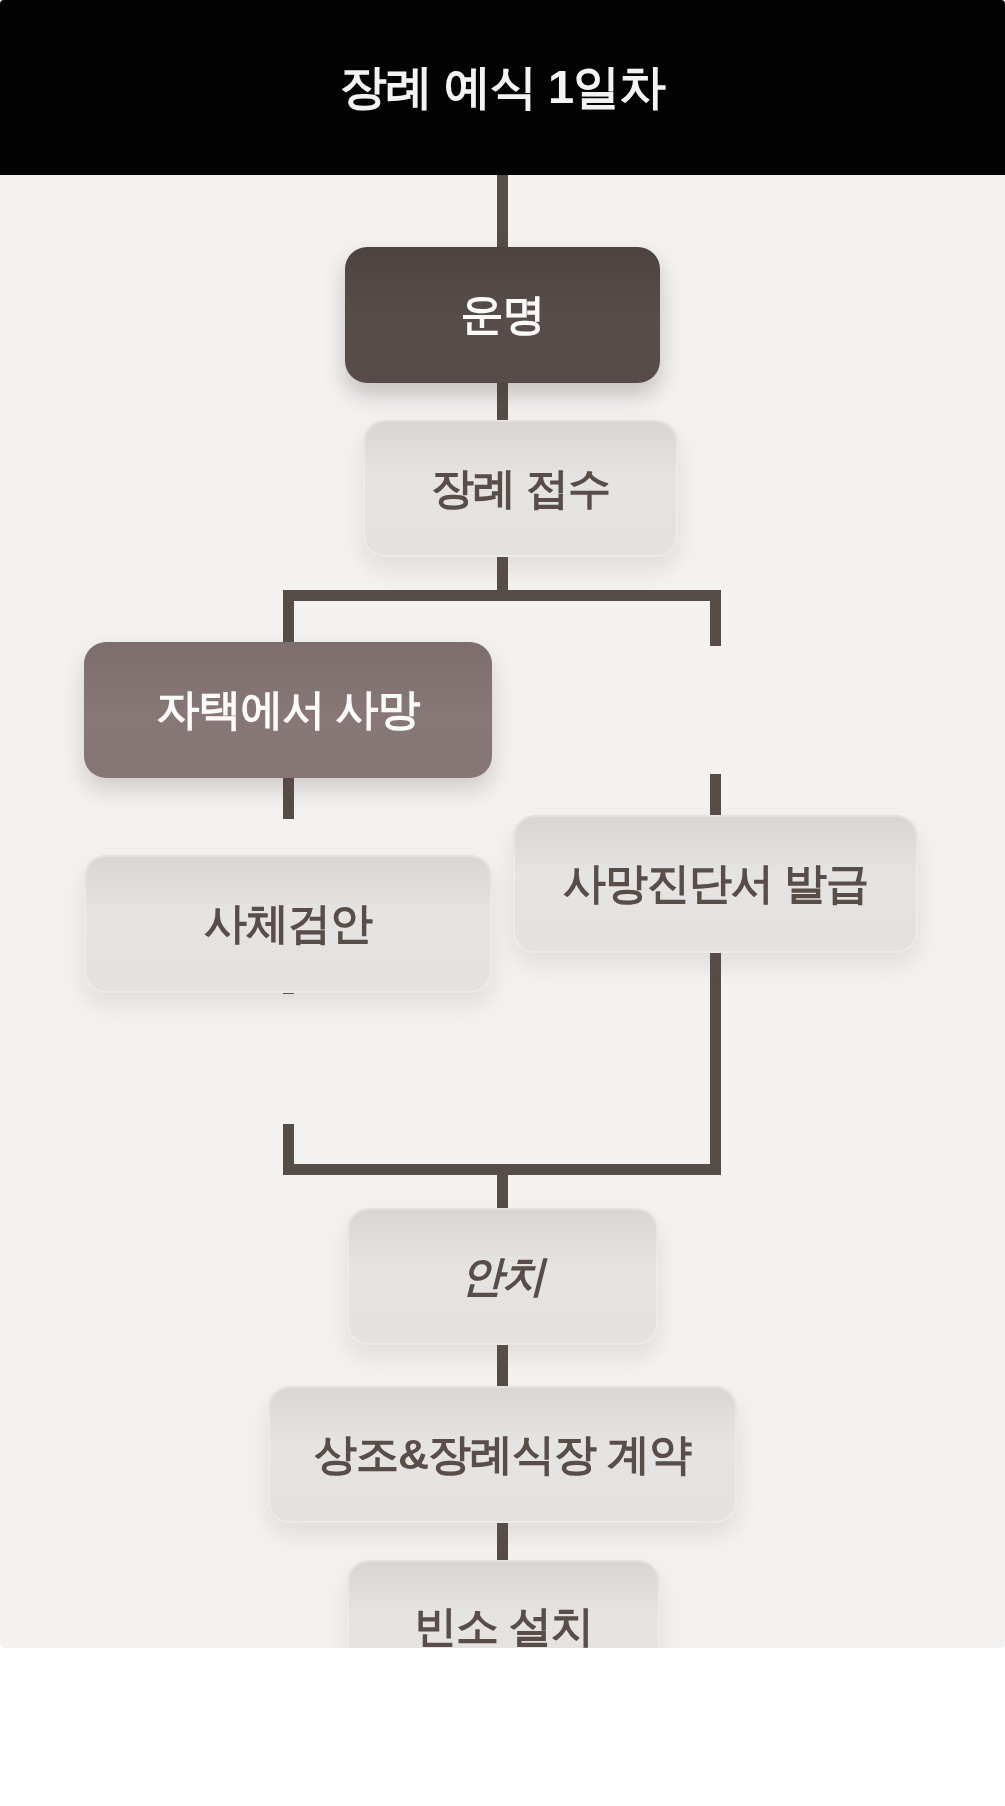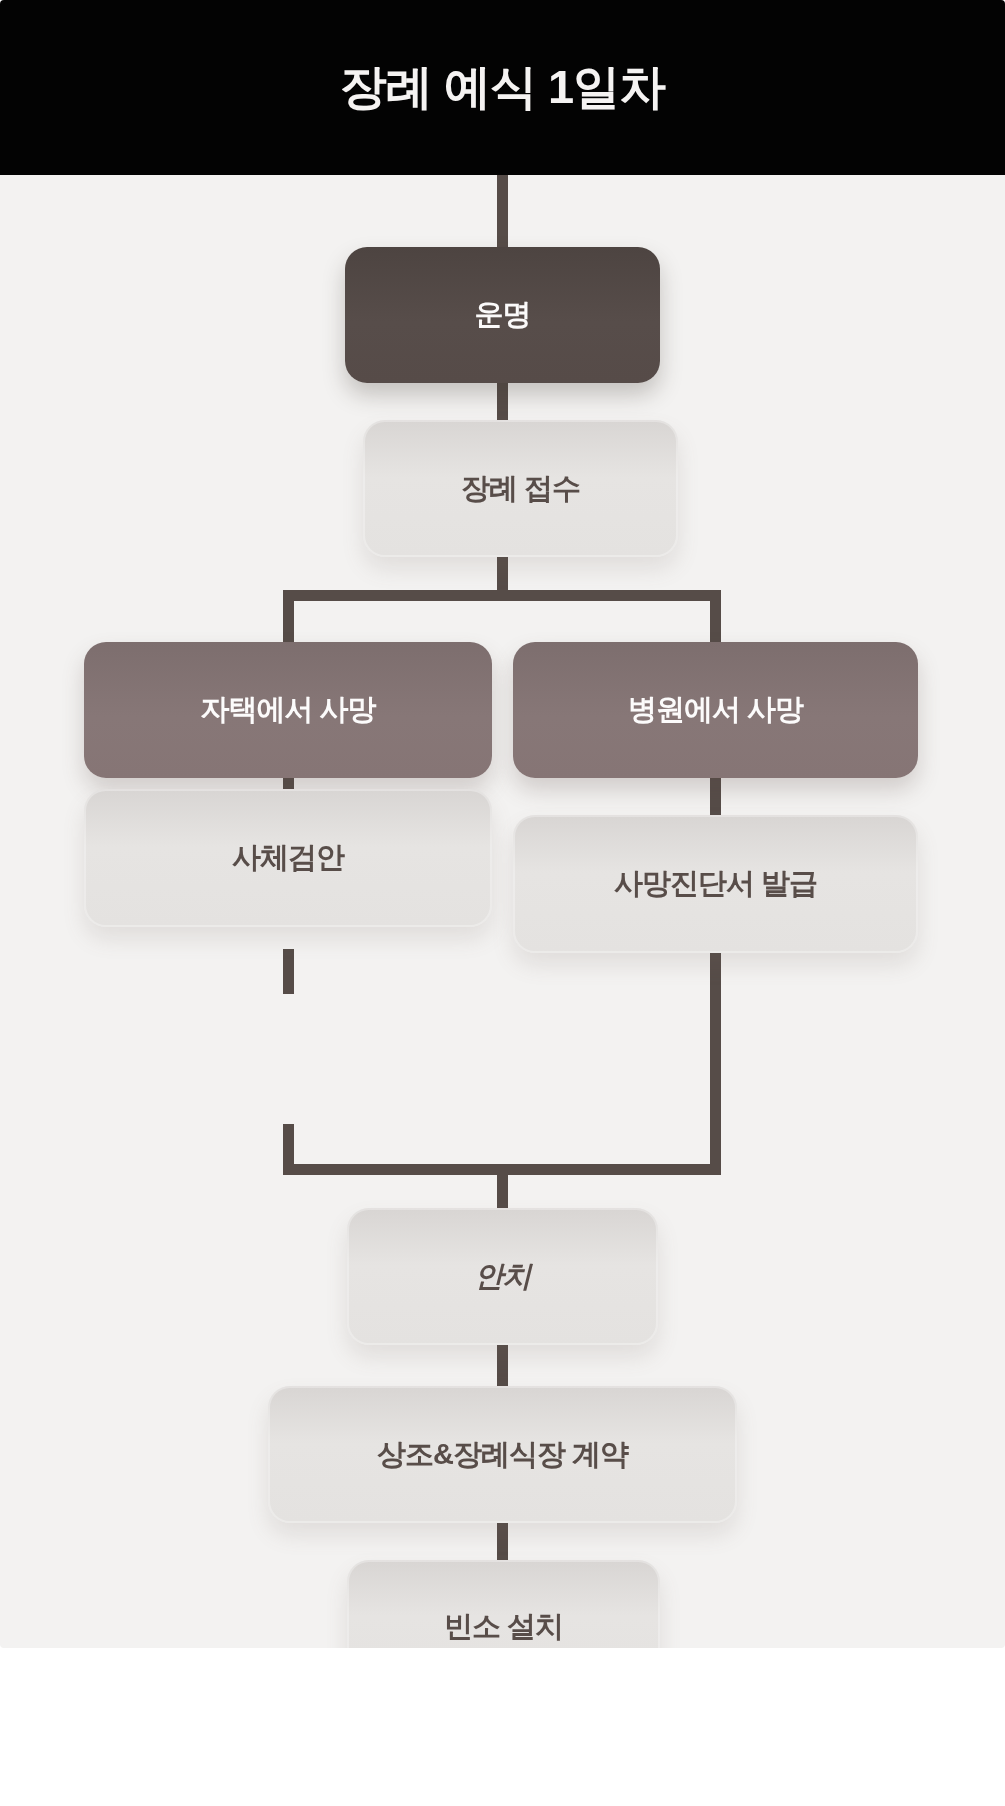--- a/index.html
+++ b/index.html
@@ -11,21 +11,21 @@
   .header{
     position:absolute;left:0;top:0;width:100%;height:175px;
     background:#030303;display:flex;align-items:center;justify-content:center;
   }
   .header .title{
     color:#f5f3f2;font-size:47px;font-weight:700;letter-spacing:-1px;
   }
   .conn{position:absolute;background:#564c48;z-index:1;}
   .node{
     position:absolute;z-index:2;display:flex;align-items:center;justify-content:center;
-    border-radius:22px;font-weight:700;font-size:29px;letter-spacing:-1px;text-align:center;
+    border-radius:22px;font-weight:700;font-size:43px;letter-spacing:-1px;text-align:center;
   }
   .node.light{
     background:linear-gradient(180deg,#d8d5d3 0%,#e6e4e2 42%,#e4e2e0 100%);
     color:#584d49;
     box-shadow:0 12px 22px rgba(110,100,95,0.14), inset 0 0 0 2px rgba(255,255,255,0.30);
   }
   .node.dark{
     background:linear-gradient(180deg,#4d4441 0%,#574d4a 55%,#564b48 100%);
     color:#fbfafa;
     box-shadow:0 12px 22px rgba(60,50,45,0.25);
@@ -33,21 +33,21 @@
   .node.branch{
     background:linear-gradient(180deg,#7d6e6e 0%,#877777 55%,#867575 100%);
     color:#fcfbfb;
     box-shadow:0 12px 22px rgba(90,75,70,0.22);
   }
   
   .n-passing   {left:345px;top:247px;width:315px;height:136px;}
   .n-reception {left:363px;top:420px;width:315px;height:137px;}
   .n-home      {left:84px; top:642px;width:408px;height:136px;}
   .n-hospital  {left:513px;top:642px;width:405px;height:136px;}
-  .n-bodyexam  {left:84px; top:789px;width:408px;height:138px;}
+  .n-bodyexam  {left:84px; top:855px;width:408px;height:138px;}
   .n-deathcert {left:513px;top:815px;width:405px;height:138px;}
   .n-examcert  {left:84px; top:990px;width:408px;height:138px;}
   .n-placement {left:347px;top:1208px;width:311px;height:137px;font-style:italic;}
   .n-contract  {left:268px;top:1386px;width:469px;height:137px;}
   .n-altar     {left:347px;top:1560px;width:313px;height:133px;text-align:right;}
   
   .c1 {left:497px;top:175px;width:11px;height:76px;}
   .c2 {left:497px;top:380px;width:11px;height:44px;}
   .c3 {left:497px;top:553px;width:11px;height:42px;}
   .c4 {left:283px;top:590px;width:438px;height:11px;}
@@ -84,20 +84,19 @@
   <div class="conn c10"></div>
   <div class="conn c11"></div>
   <div class="conn c12"></div>
   <div class="conn c13"></div>
   <div class="conn c14"></div>
   <div class="conn c15"></div>
 
   <div class="node dark n-passing">운명</div>
   <div class="node light n-reception">장례 접수</div>
   <div class="node branch n-home">자택에서 사망</div>
-  <div class="node branch n-hospital">병원에서 사망</div>
   <div class="node light n-bodyexam">사체검안</div>
   <div class="node light n-deathcert">사망진단서 발급</div>
   <div class="node light n-placement">안치</div>
   <div class="node light n-contract">상조&amp;장례식장 계약</div>
   <div class="node light n-altar">빈소 설치</div>
 
 </div>
 
 </body></html>

